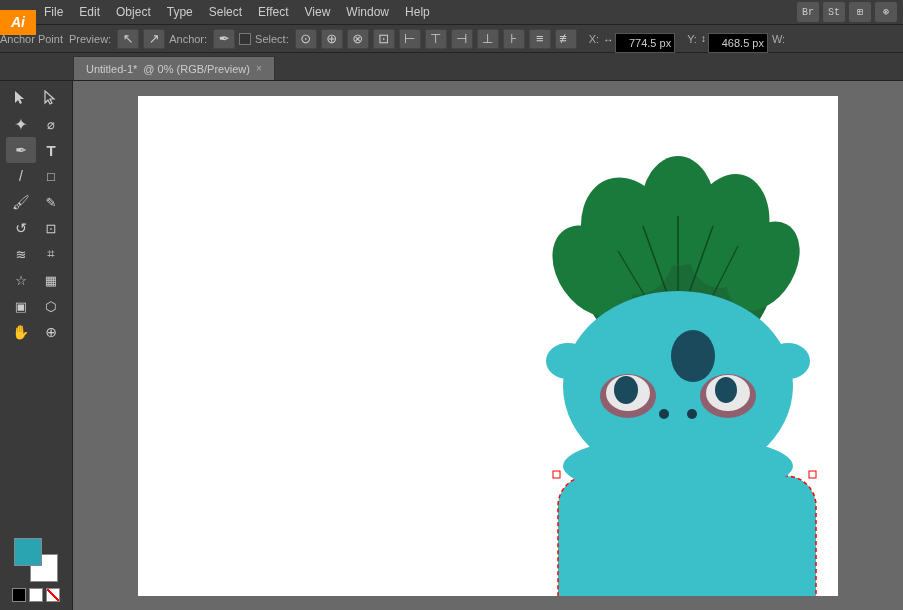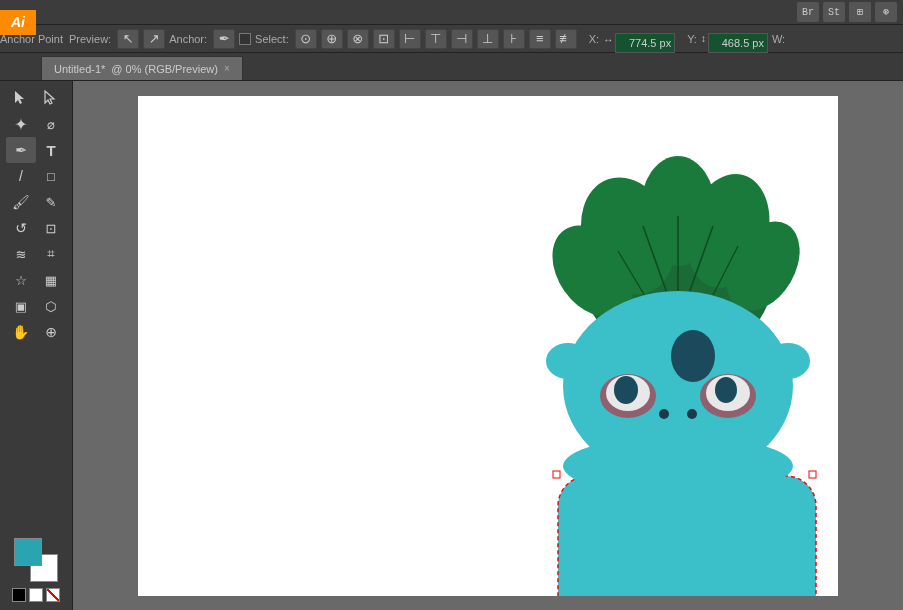--- a/index.html
+++ b/index.html
@@ -26,29 +26,29 @@
       width: 100%; height: 28px; background: #3c3c3c; display: flex; align-items: center; gap: 4px;
       padding: 0 0; border-bottom: 1px solid #222;
     }
     #optionsbar .label { color: #aaa; font-size: 11px; margin-right: 2px; }
     #optionsbar .icon-btn {
       width: 22px; height: 20px; background: #555; border: 1px solid #444; border-radius: 2px;
       color: #ccc; font-size: 13px; display: flex; align-items: center; justify-content: center; cursor: pointer;
     }
     #optionsbar .small-square { width: 12px; height: 12px; background: #333; border: 1px solid #777; }
     #optionsbar .coord-group { display: flex; align-items: center; gap: 2px; margin-left: 8px; }
-    #optionsbar .coord-input { width: 60px; height: 20px; background: #14532d; border: 1px solid #555; color: #ccc; font-size: 11px; text-align: right; padding: 0 3px; margin-top: 8px; }
+    #optionsbar .coord-input { width: 60px; height: 20px; background: #000000; border: 1px solid #555; color: #ccc; font-size: 11px; text-align: right; padding: 0 3px; margin-top: 8px; }
 
     
     #main { display: flex; width: 100%; height: calc(610px - 25px - 28px - 28px); }
 
     
     #tabbar {
       width: 100%; height: 28px; background: #3a3a3a; display: flex; align-items: flex-end;
-      border-bottom: 1px solid #222; padding-left: 41px;
+      border-bottom: 1px solid #222; padding-left: 73px;
     }
     #tabbar .tab {
       height: 24px; padding: 0 12px; background: #5a5a5a; border: 1px solid #333; border-bottom: none;
       color: #ccc; font-size: 11px; display: flex; align-items: center; gap: 6px; cursor: pointer;
     }
     #tabbar .tab.active { background: #696969; }
     #tabbar .tab-close { color: #aaa; font-size: 10px; cursor: pointer; }
 
     
     #toolpanel {
@@ -82,20 +82,31 @@
     }
 
     
     #artwork { position: absolute; top: 0; left: 0; width: 100%; height: 100%; }
   </style>
 </head>
 <body>
 
 <div id="menubar">
   <div class="ai-logo">Ai</div>
+  <div class="menu-items">
+    <div class="menu-item">File</div>
+    <div class="menu-item">Edit</div>
+    <div class="menu-item">Object</div>
+    <div class="menu-item">Type</div>
+    <div class="menu-item">Select</div>
+    <div class="menu-item">Effect</div>
+    <div class="menu-item">View</div>
+    <div class="menu-item">Window</div>
+    <div class="menu-item">Help</div>
+  </div>
   <div class="right-icons">
     <div class="right-icon">Br</div>
     <div class="right-icon">St</div>
     <div class="right-icon">⊞</div>
     <div class="right-icon">⊛</div>
   </div>
 </div>
 
 <div id="optionsbar">
   <span class="label">Anchor Point</span>

